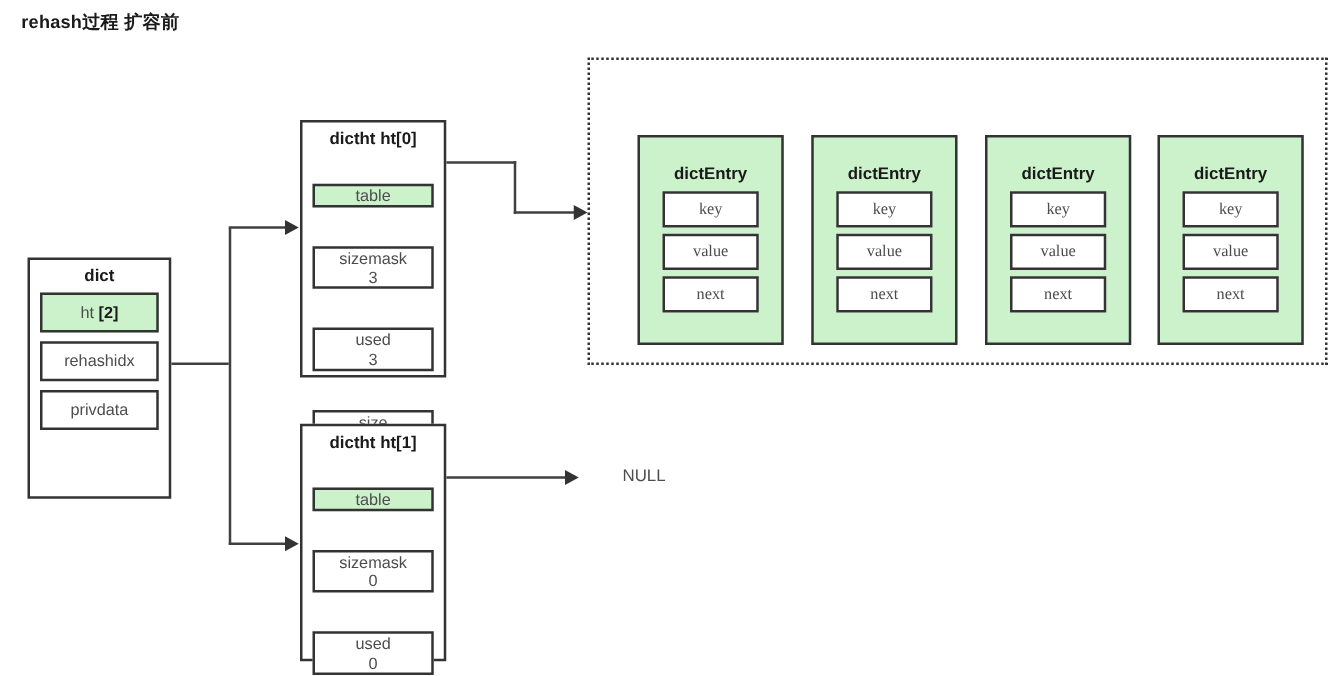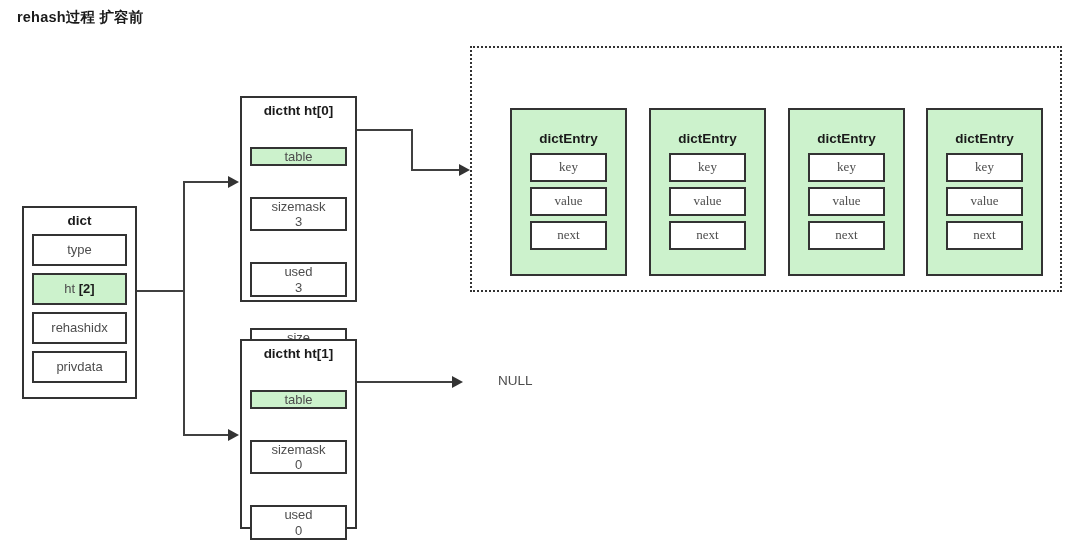--- a/index.html
+++ b/index.html
@@ -173,23 +173,20 @@
 <div class="line-v" style="left:411px; top:129px; height:42px;"></div>
 <div class="line-h" style="left:411px; top:169px; width:51px;"></div>
 <div class="arrow-r" style="left:459px; top:164px;"></div>
 
 <div class="line-h" style="left:357px; top:381px; width:98px;"></div>
 <div class="arrow-r" style="left:452px; top:376px;"></div>
 
 <div class="struct" id="dict-box">
   <div class="struct-title">dict</div>
 
-  <div class="field">
-    <span class="fname">type</span>
-  </div>
 
   <div class="field green">
     <span class="fname"><span>ht </span><span class="bold-suffix">[2]</span></span>
   </div>
 
   <div class="field">
     <span class="fname">rehashidx</span>
   </div>
 
   <div class="field">

